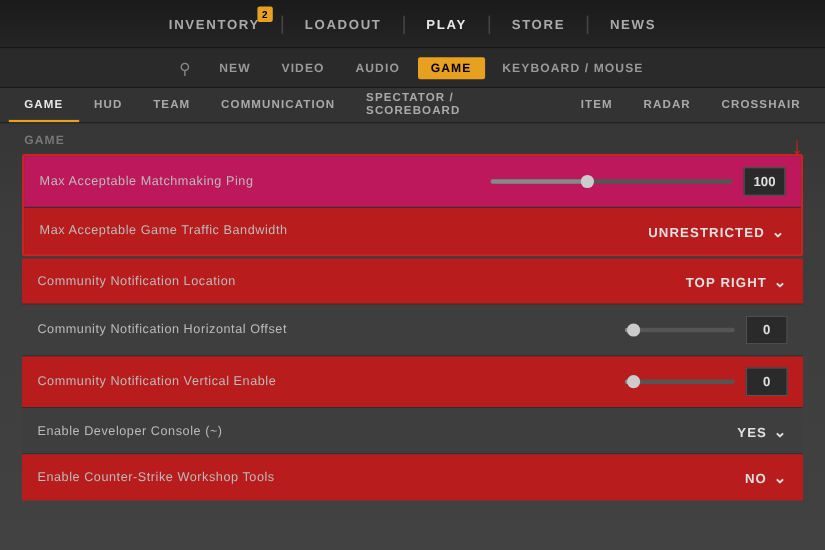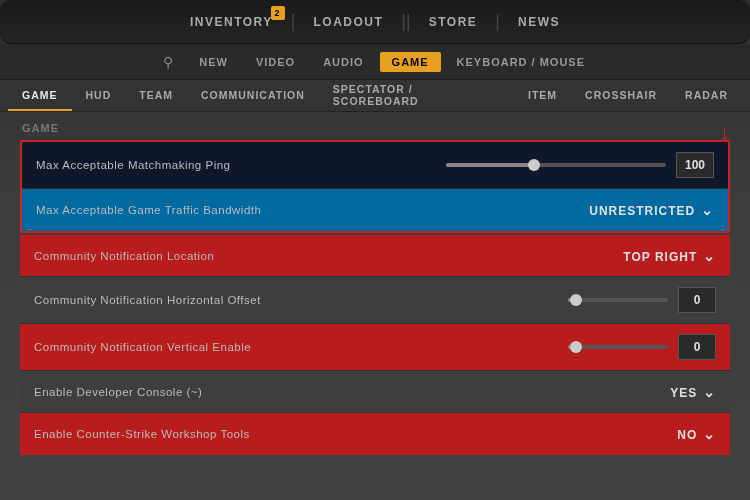--- a/index.html
+++ b/index.html
@@ -30,21 +30,20 @@
     }
 
     
     .top-nav {
       display: flex;
       align-items: center;
       justify-content: center;
       height: 44px;
       background: linear-gradient(180deg, #1a1a1a 0%, #252525 100%);
       border-bottom: 1px solid #111;
-      border-radius: 11px;
     }
     .top-nav-item {
       color: #aaa;
       font-size: 12px;
       font-weight: bold;
       letter-spacing: 1.5px;
       padding: 0 18px;
       cursor: pointer;
       height: 100%;
       display: flex;
@@ -166,29 +165,29 @@
       border-radius: 2px;
       margin-bottom: 2px;
     }
 
     
     .setting-row {
       display: flex;
       align-items: center;
       justify-content: space-between;
       padding: 10px 14px;
-      background: #0f172a;
+      background: #be185d;
       border-bottom: 1px solid #2e2e2e;
       min-height: 42px;
     }
     .setting-row:last-child {
       border-bottom: none;
     }
     .setting-row.alt {
-      background: #0369a1;
+      background: #b91c1c;
     }
     .setting-label {
       color: #bbb;
       font-size: 11.5px;
       letter-spacing: 0.5px;
     }
     .setting-right {
       display: flex;
       align-items: center;
       gap: 10px;
@@ -269,20 +268,23 @@
   <nav class="top-nav">
     <div class="top-nav-item">
       <span>INVENTORY</span>
       <span class="badge">2</span>
     </div>
     <span class="top-nav-divider">|</span>
     <div class="top-nav-item">
       <span>LOADOUT</span>
     </div>
     <span class="top-nav-divider">|</span>
+    <div class="top-nav-item active">
+      <span>PLAY</span>
+    </div>
     <span class="top-nav-divider">|</span>
     <div class="top-nav-item">
       <span>STORE</span>
     </div>
     <span class="top-nav-divider">|</span>
     <div class="top-nav-item">
       <span>NEWS</span>
     </div>
   </nav>
 
@@ -318,24 +320,24 @@
     <div class="tab-item">
       <span>COMMUNICATION</span>
     </div>
     <div class="tab-item">
       <span>SPECTATOR / SCOREBOARD</span>
     </div>
     <div class="tab-item">
       <span>ITEM</span>
     </div>
     <div class="tab-item">
+      <span>RADAR</span>
+    </div>
+    <div class="tab-item">
       <span>CROSSHAIR</span>
-    </div>
-    <div class="tab-item">
-      <span>RADAR</span>
     </div>
   </nav>
 
   <div class="content">
     <div class="section-title">Game</div>
     <div class="red-arrow">↓</div>
 
     <div class="highlight-box">
 
       <div class="setting-row">

